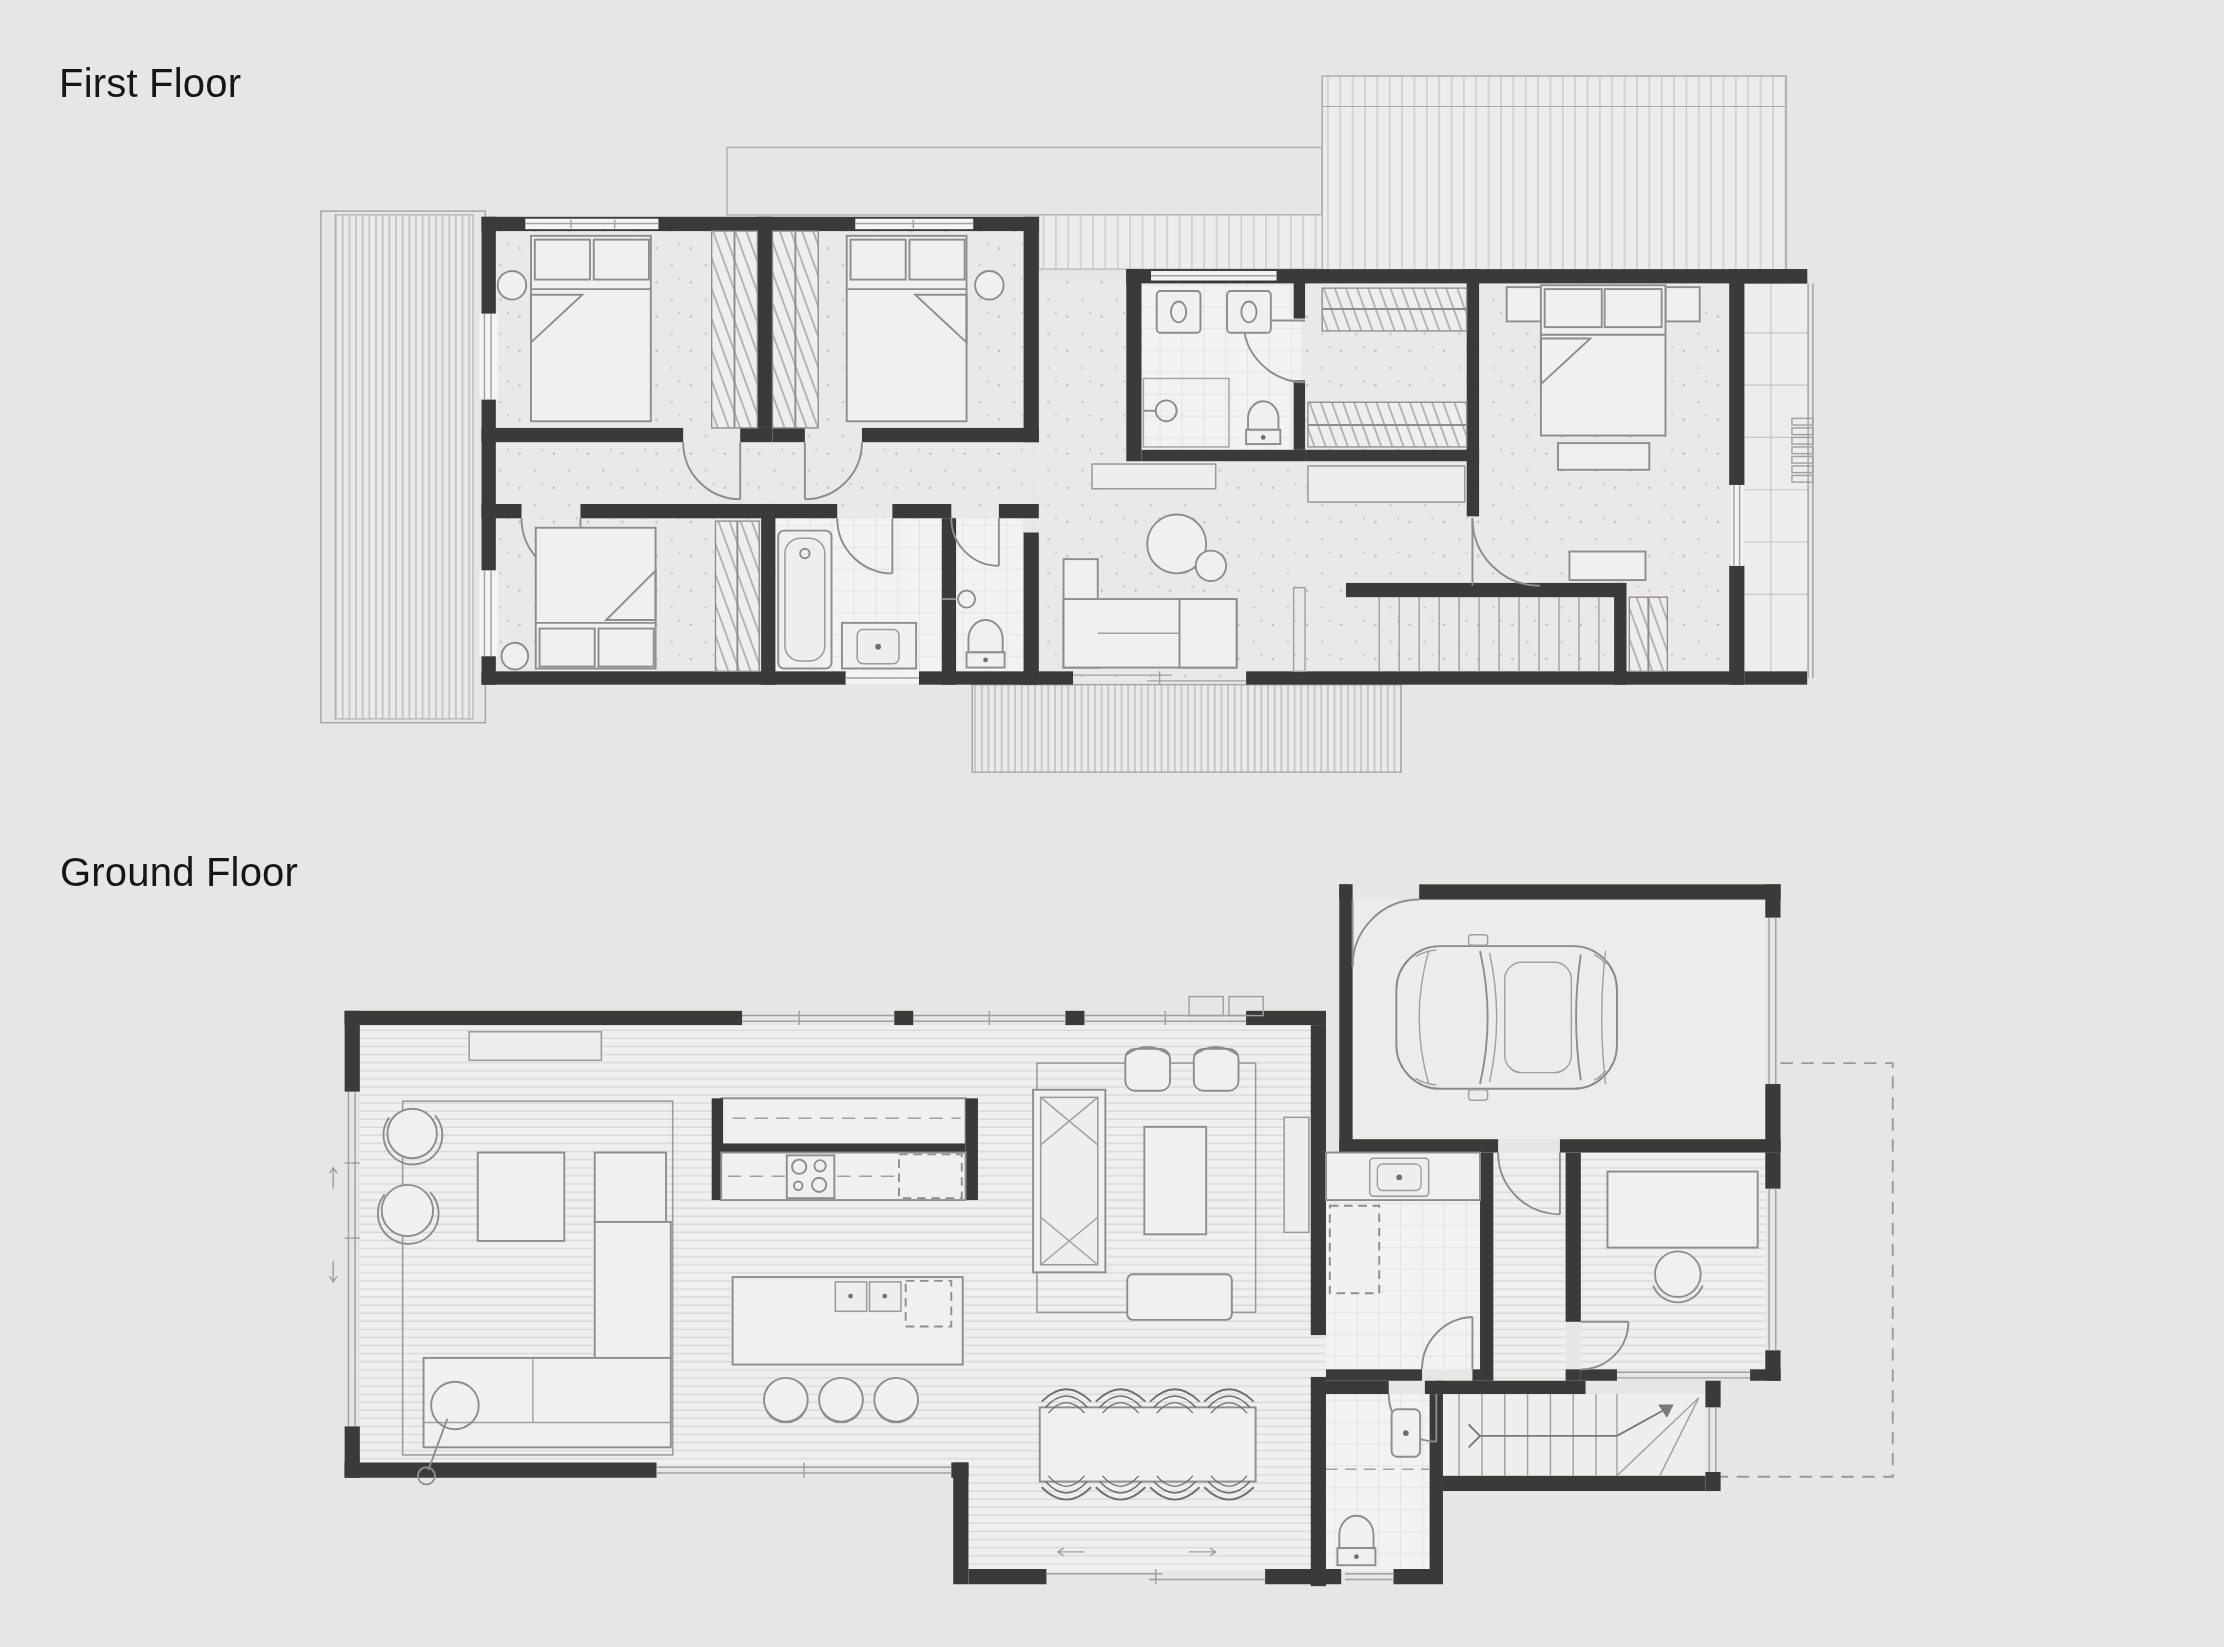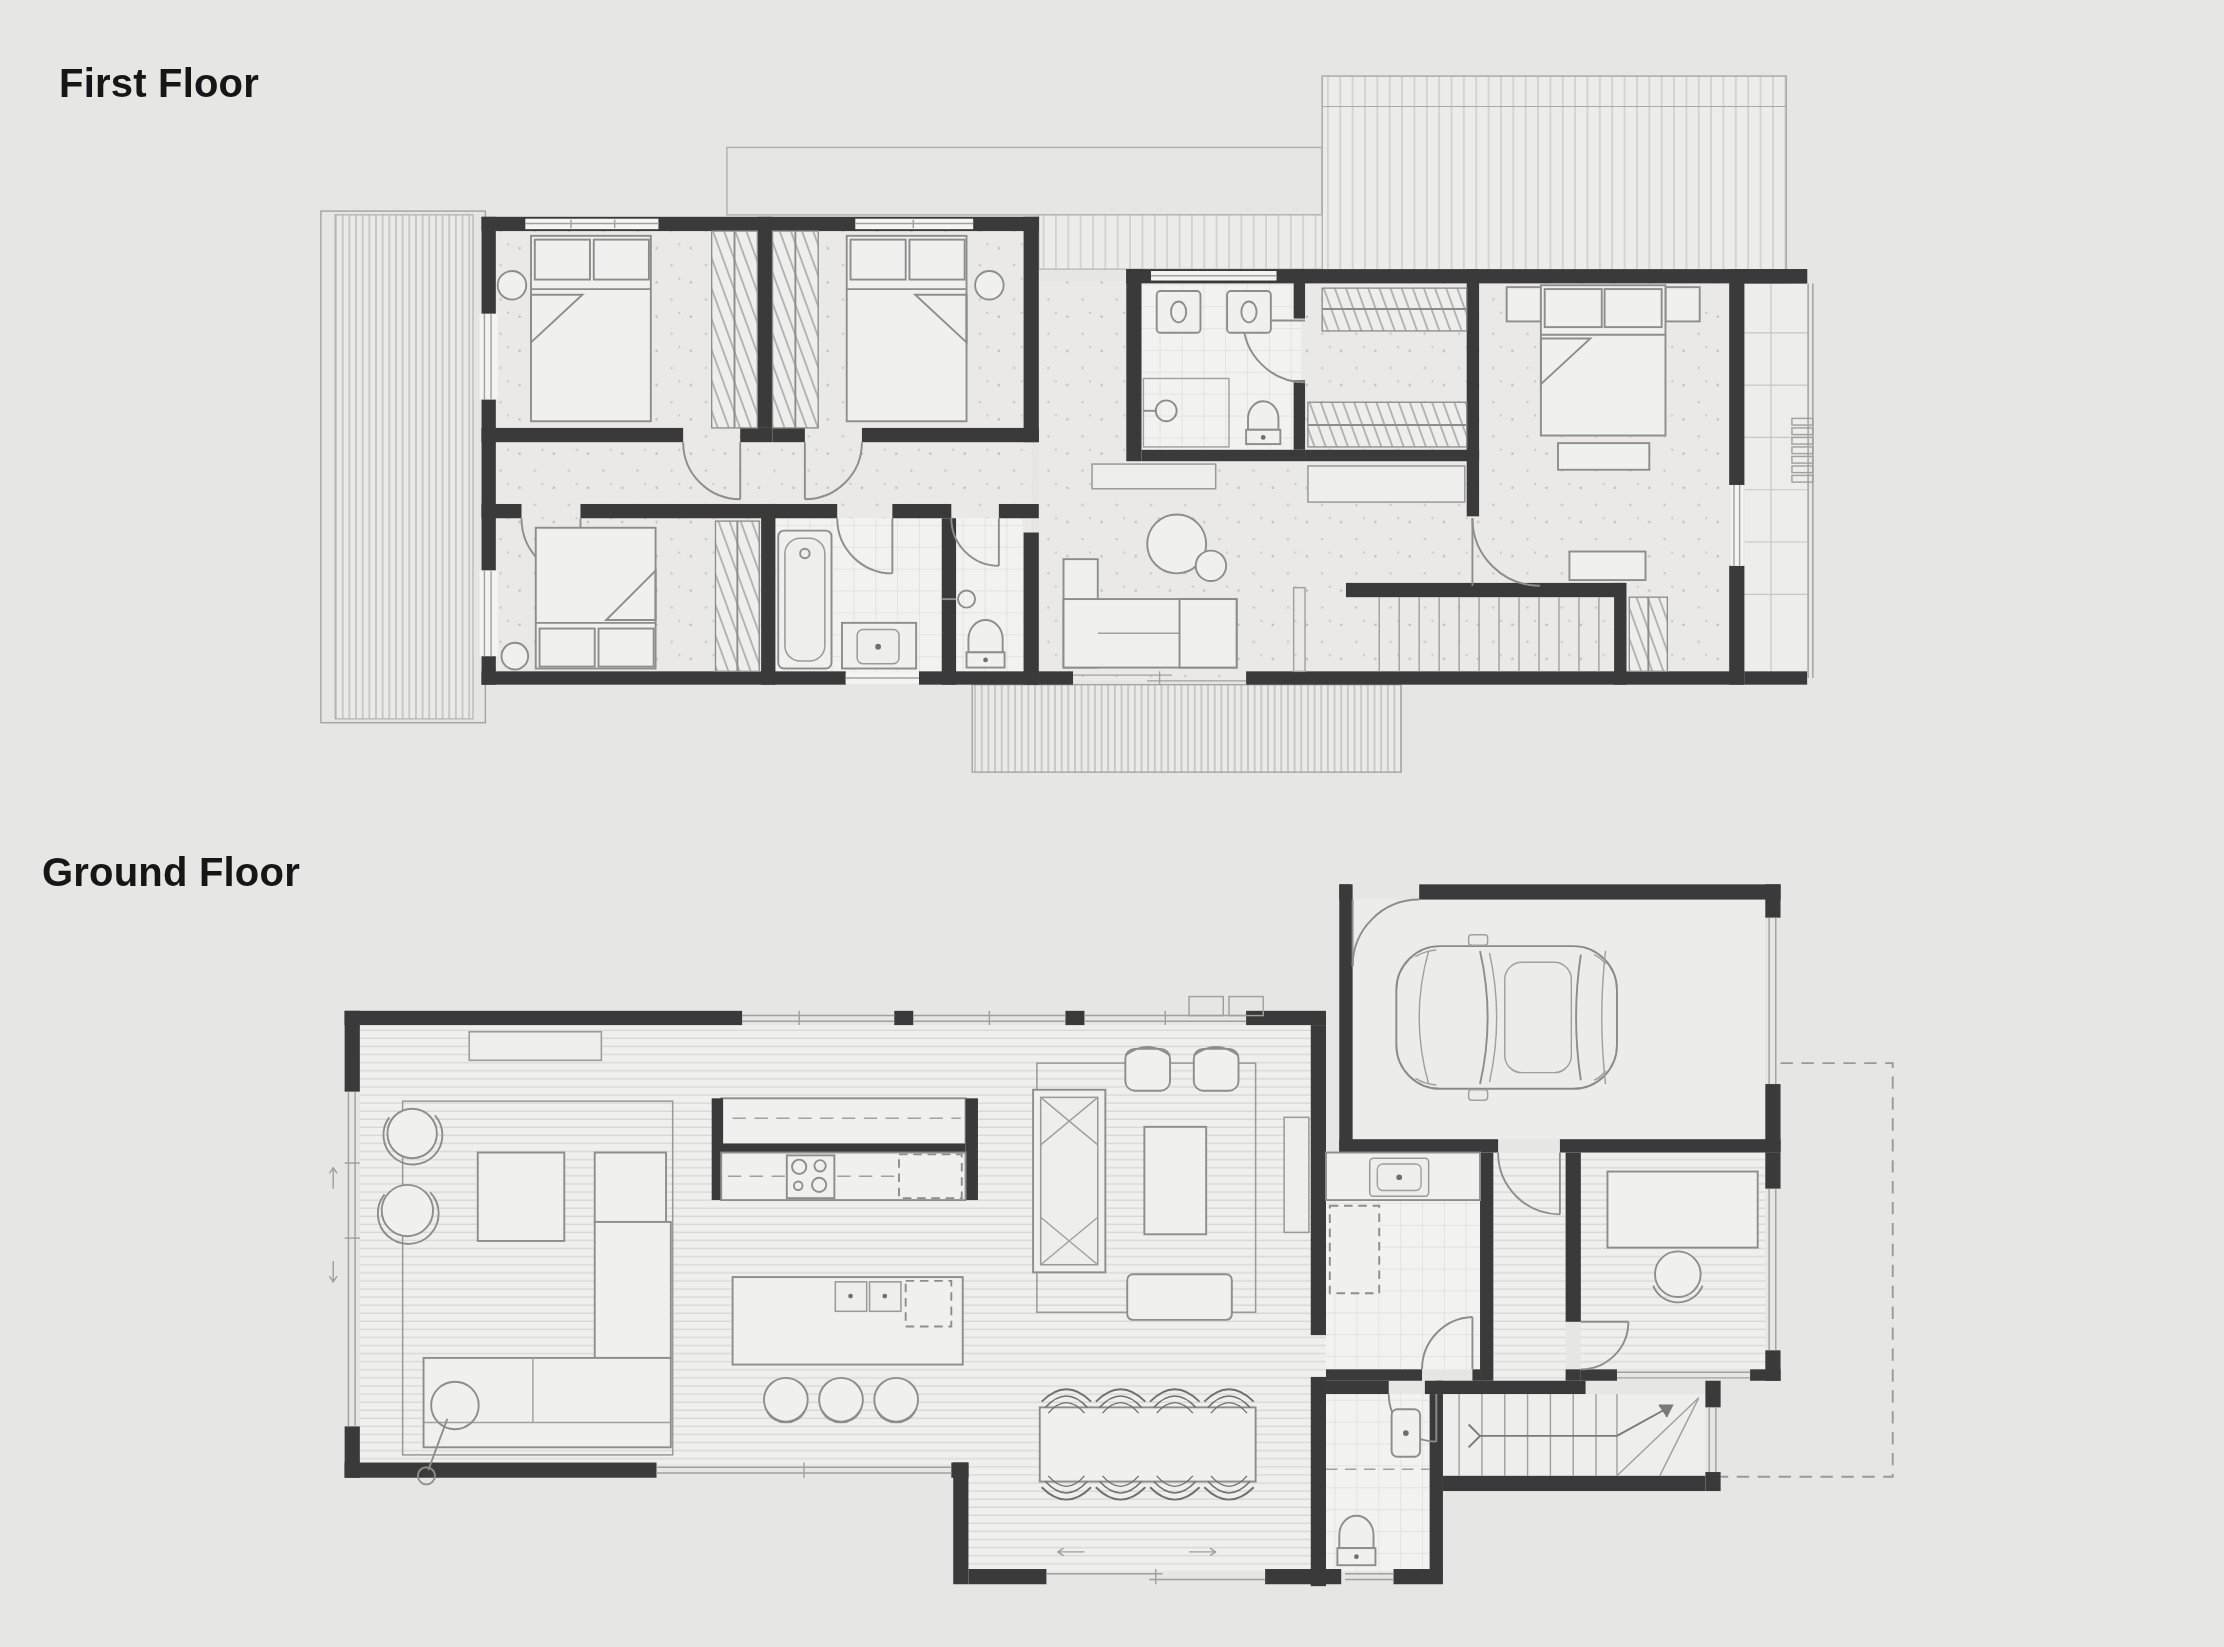--- a/index.html
+++ b/index.html
@@ -1,22 +1,22 @@
 <!DOCTYPE html>
 <html style="font-size:15px"><head>
 <meta charset="utf-8">
 <style>
   html,body{margin:0;padding:0}
   body{
     width:2225px;height:1647px;position:relative;overflow:hidden;
     background:#e6e6e5;font-family:"Liberation Sans",sans-serif;
   }
-  .title{position:absolute;font-size:40px;font-weight:700;color:#161616;letter-spacing:0.2px}
+  .title{position:absolute;font-size:40px;font-weight:400;color:#161616;letter-spacing:0.2px}
   #title-first{left:59px;top:61px}
-  #title-ground{left:42px;top:850px}
+  #title-ground{left:60px;top:850px}
   svg{position:absolute;left:0;top:0}
   .wall{fill:#3a3a3a;stroke:none}
   .fx{fill:#f0f0ef;stroke:#8d8d8c;stroke-width:2}
   .fx2{fill:#eeeeed;stroke:#9a9a99;stroke-width:1.6}
   .ln{fill:none;stroke:#8d8d8c;stroke-width:2}
   .lnt{fill:none;stroke:#a0a09f;stroke-width:1.5}
   .dash{fill:none;stroke:#9a9a99;stroke-width:2;stroke-dasharray:13 9}
   .dashf{fill:#f0f0ef;stroke:#8d8d8c;stroke-width:2;stroke-dasharray:9 6}
   .win{fill:#f4f4f3;stroke:none}
 </style>

